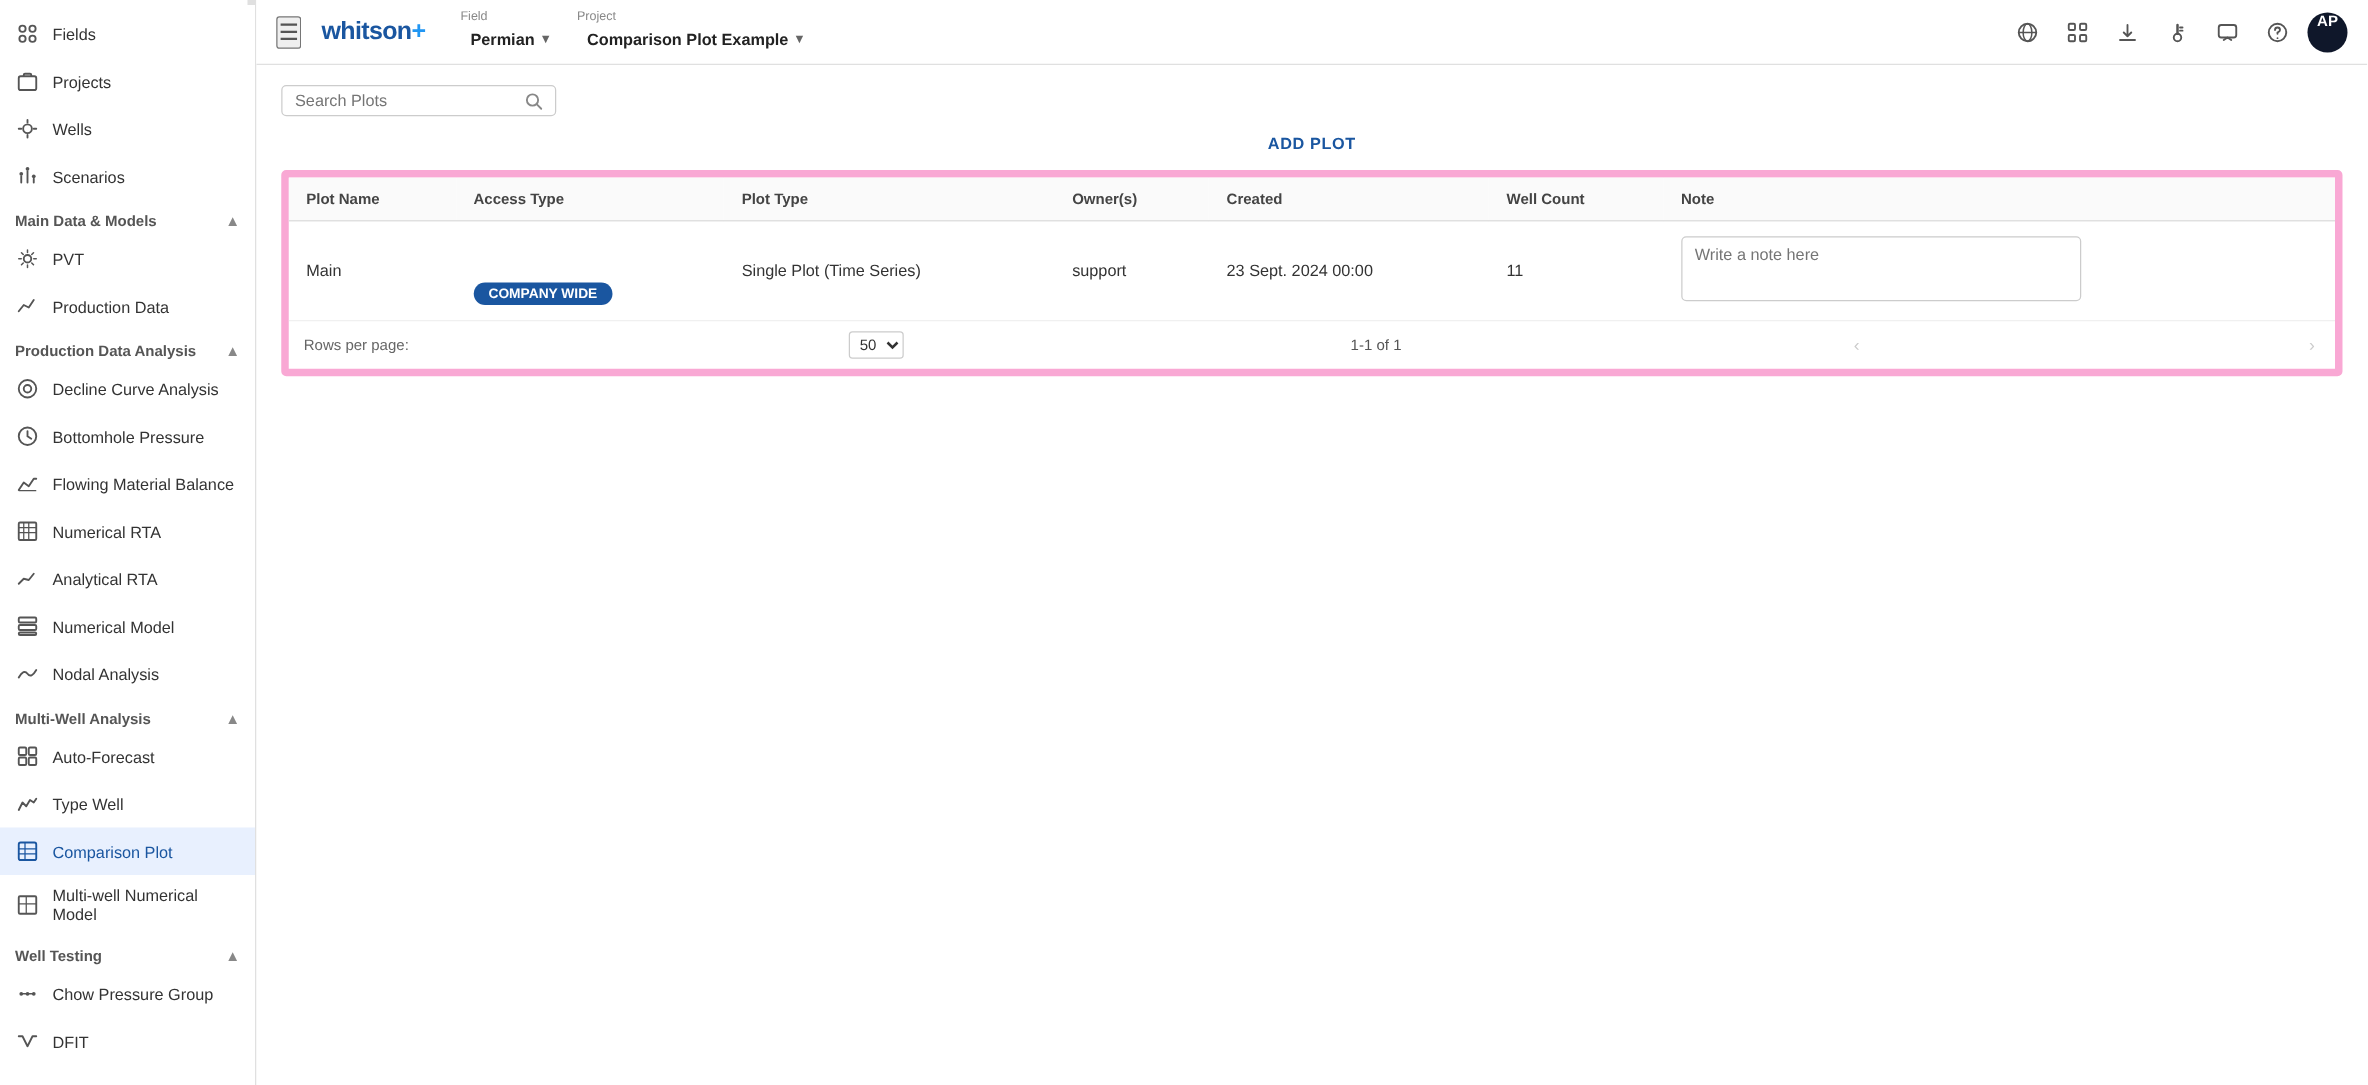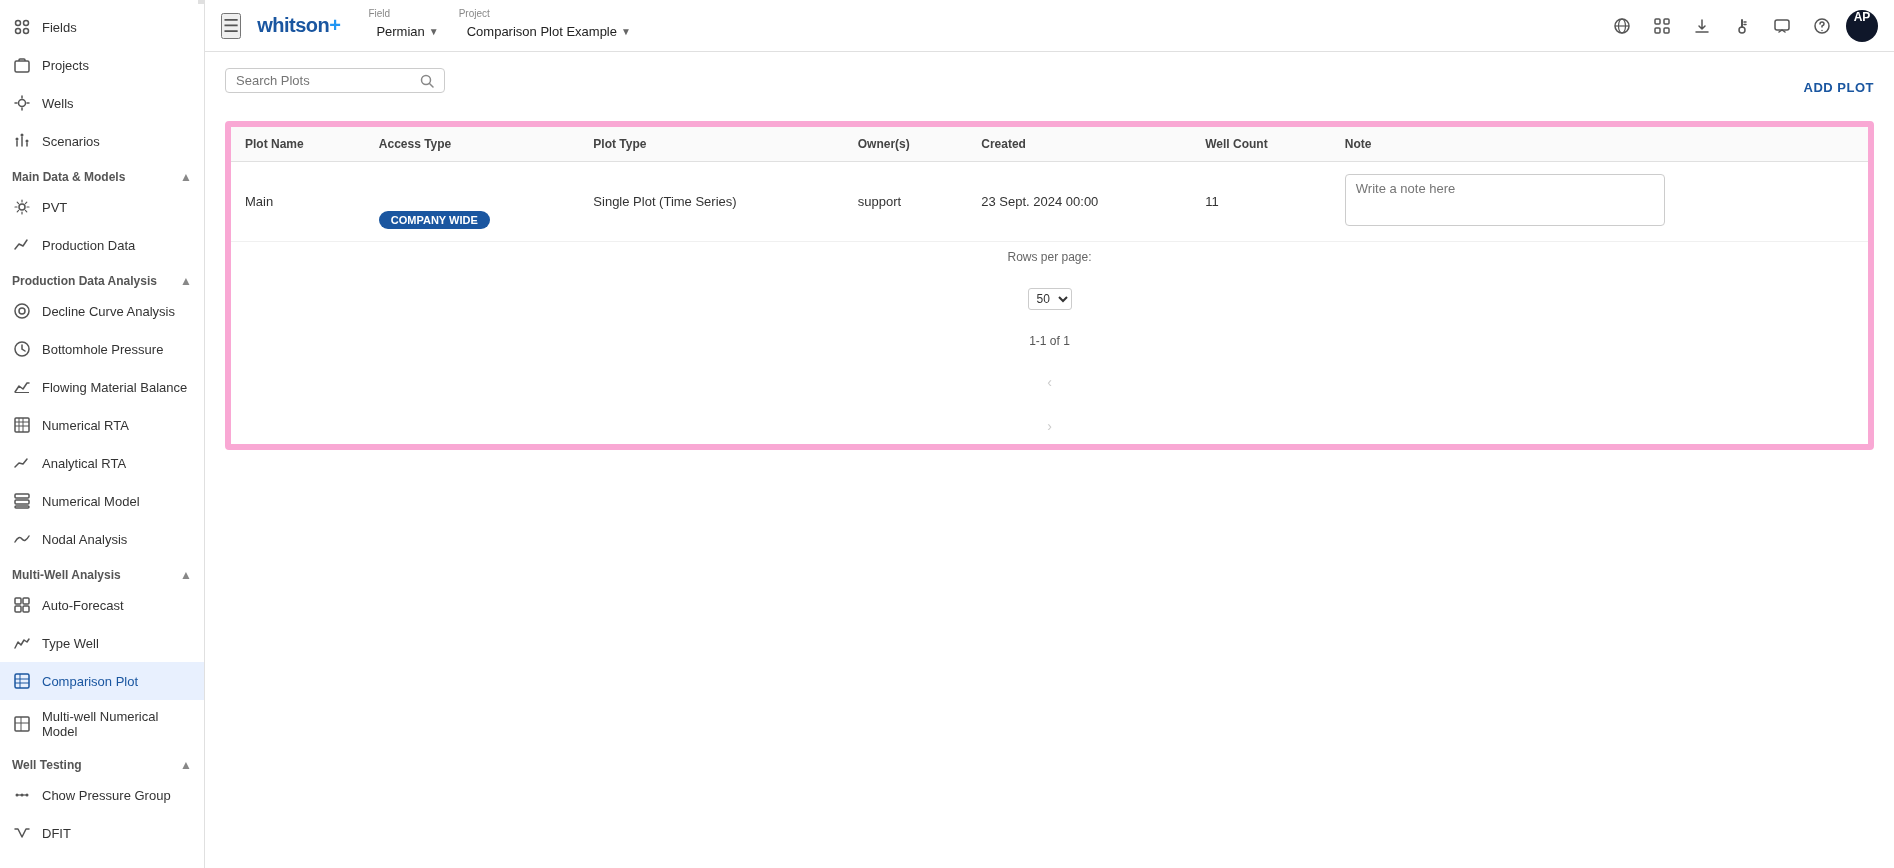--- a/index.html
+++ b/index.html
@@ -89,21 +89,21 @@
     .dropdown-btn {
       display: flex;
       align-items: center;
       gap: 4px;
       padding: 4px 8px;
       border: none;
       background: none;
       cursor: pointer;
       font-size: 13px;
       color: #222;
-      font-weight: 400;
+      font-weight: 700;
       border-radius: 4px;
     }
     .dropdown-arrow { font-size: 10px; color: #666; }
     .topbar-right {
       margin-left: auto;
       display: flex;
       align-items: center;
       gap: 8px;
     }
     .topbar-icon-btn {
@@ -225,26 +225,25 @@
       font-size: 13px;
       cursor: pointer;
       letter-spacing: 0.5px;
     }
 
     
     .pagination-bar {
       display: flex;
       align-items: center;
       justify-content: space-between;
-      gap: 24px;
+      gap: 4px;
       padding: 8px 12px;
       font-size: 12px;
       color: #555;
       border-top: 1px solid #f0f0f0;
-      flex-direction: column;
     }
     .rows-per-page-label { color: #666; }
     .rows-select {
       border: 1px solid #ccc;
       border-radius: 3px;
       padding: 2px 4px;
       font-size: 12px;
       color: #333;
       background: #fff;
       cursor: pointer;
@@ -542,21 +541,21 @@
           </svg>
       </button>
       <button class="avatar-btn">
         <span>AP</span>
       </button>
     </div>
   </header>
 
   <div class="content" style="position:relative;">
 
-    <div style="display:flex; justify-content:space-between; margin-bottom:14px;">
+    <div style="display:flex; justify-content:space-between; margin-bottom:14px;flex-direction:column;">
       <div class="search-bar">
         <input type="text" placeholder="Search Plots" style="">
         <span class="search-icon-svg">
           <svg width="14" height="14" viewBox="0 0 14 14" fill="none">
               <circle cx="6" cy="6" r="4.5" stroke="#888" stroke-width="1.5"></circle>
               <line x1="9.5" y1="9.5" x2="13" y2="13" stroke="#888" stroke-width="1.5" stroke-linecap="round"></line>
             </svg>
         </span>
       </div>
       <button class="add-plot-btn" style="position:static;">

